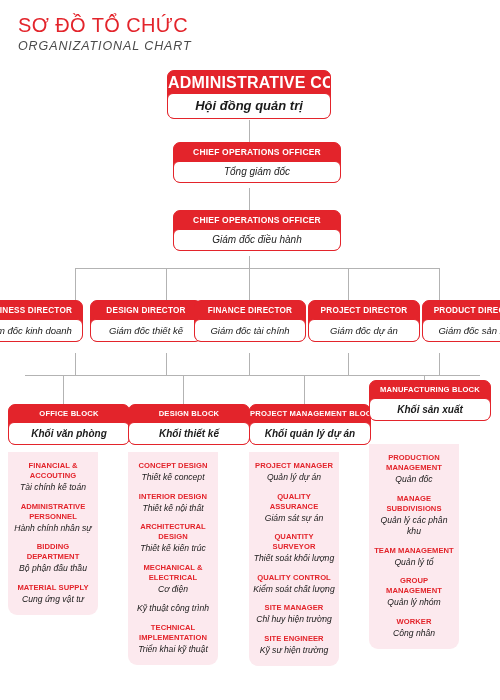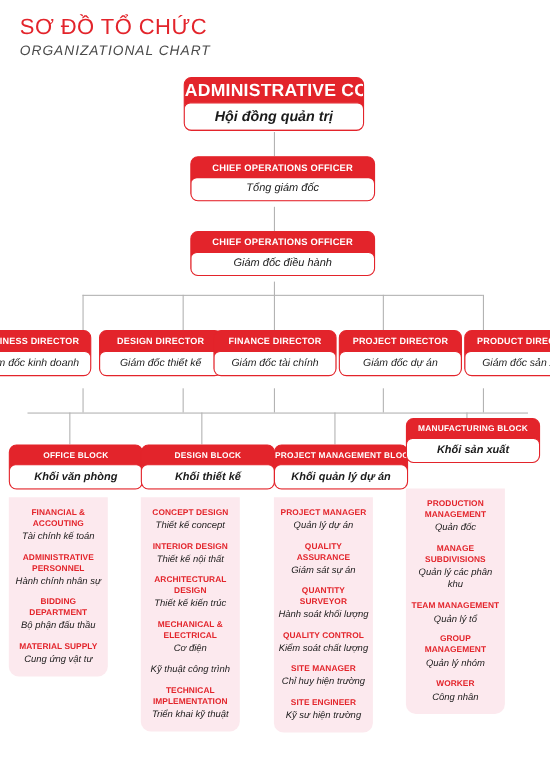--- a/index.html
+++ b/index.html
@@ -223,21 +223,21 @@
     <div class="item">
       <div class="ie">PROJECT MANAGER</div>
       <div class="iv">Quản lý dự án</div>
     </div>
     <div class="item">
       <div class="ie">QUALITY ASSURANCE</div>
       <div class="iv">Giám sát sự án</div>
     </div>
     <div class="item">
       <div class="ie">QUANTITY SURVEYOR</div>
-      <div class="iv">Hành soát khối lượng</div>
+      <div class="iv">Thiết soát khối lượng</div>
     </div>
     <div class="item">
       <div class="ie">QUALITY CONTROL</div>
       <div class="iv">Kiểm soát chất lượng</div>
     </div>
     <div class="item">
       <div class="ie">SITE MANAGER</div>
       <div class="iv">Chỉ huy hiện trường</div>
     </div>
     <div class="item">

